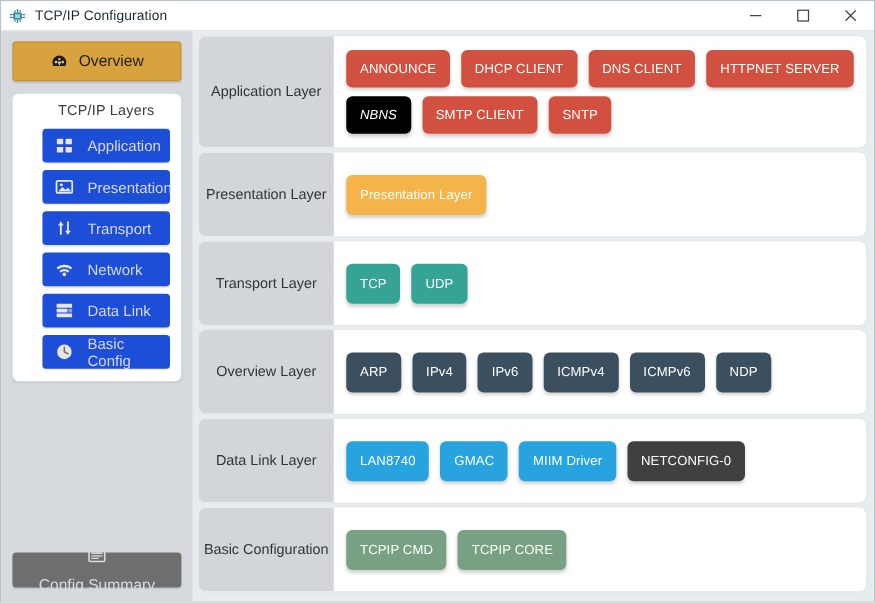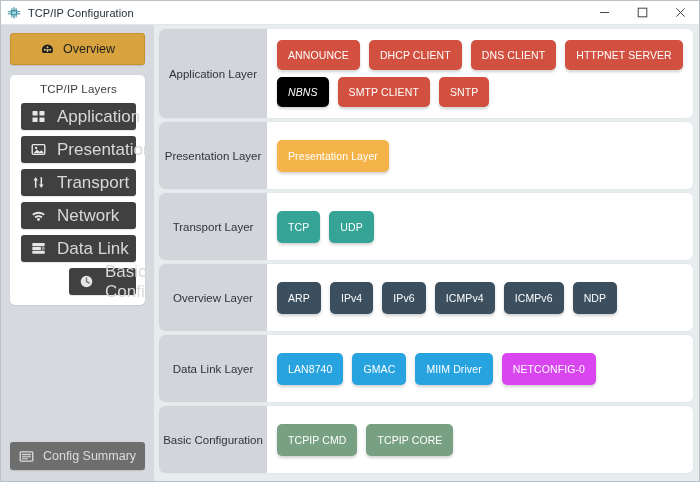--- a/index.html
+++ b/index.html
@@ -91,60 +91,61 @@
     color: #2b2b2b;
     font-size: 12.5px;
     cursor: pointer;
     box-shadow: 0 1px 1px rgba(0,0,0,.12);
   }
   .overview-btn .lbl { color:#1f1f1f; }
   .layers-card {
     margin: 0 9px;
     background: #ffffff;
     border-radius: 5px;
-    padding: 8px 9px 10px 11px;
+    padding: 8px 9px 10px 24px;
     box-shadow: 0 1px 2px rgba(0,0,0,.07);
   }
   .layers-title {
     text-align: center;
     font-size: 11.5px;
     color: #3c3c3c;
     margin-bottom: 8px;
     letter-spacing: .2px;
   }
   .layer-btn {
     height: 27px;
-    background: #404040;
+    background: #1d4ed8;
     border-radius: 3px;
     display: flex;
     align-items: center;
     padding-left: 10px;
     gap: 11px;
     color: #d8d8d8;
-    font-size: 17px;
+    font-size: 12px;
     margin-bottom: 6px;
     cursor: pointer;
     box-shadow: 0 1px 1px rgba(0,0,0,.10);
   }
-  .layer-btn:last-child { margin-bottom: 0; margin-left: 48px; }
+  .layer-btn:last-child { margin-bottom: 0; }
   .layer-ico { width: 15px; height: 15px; flex: 0 0 auto; display:block; fill:#e6e6e6; }
   .sidebar-spacer { flex: 1; }
   .config-summary {
     margin: 0 9px 11px 9px;
     height: 28px;
     background: #6e6e6e;
     border-radius: 3px;
     display: flex;
     align-items: center;
     justify-content: center;
     gap: 9px;
     color: #dcdcdc;
     font-size: 12.5px;
     cursor: pointer;
     box-shadow: 0 1px 1px rgba(0,0,0,.12);
+    flex-direction: column;
   }
   
   .main {
     flex: 1;
     min-width: 0;
     background: #e7ecef;
     padding: 4px 6px 6px 5px;
     box-sizing: border-box;
     display: flex;
     flex-direction: column;
@@ -374,21 +375,21 @@
           <span class="chip tall" style="background: rgb(59, 79, 95);">NDP</span>
         </div>
       </div>
 
       <div class="layer-row row-dll">
         <div class="row-label">Data Link Layer</div>
         <div class="row-chips">
           <span class="chip tall" style="background: rgb(39, 163, 224);">LAN8740</span>
           <span class="chip tall" style="background: rgb(39, 163, 224);">GMAC</span>
           <span class="chip tall" style="background: rgb(39, 163, 224);">MIIM Driver</span>
-          <span class="chip tall" style="background: #d946ef;">NETCONFIG-0</span>
+          <span class="chip tall" style="background: #404040;">NETCONFIG-0</span>
         </div>
       </div>
 
       <div class="layer-row row-basic">
         <div class="row-label">Basic Configuration</div>
         <div class="row-chips">
           <span class="chip tall" style="background: rgb(120, 160, 131);">TCPIP CMD</span>
           <span class="chip tall" style="background: rgb(120, 160, 131);">TCPIP CORE</span>
         </div>
       </div>

